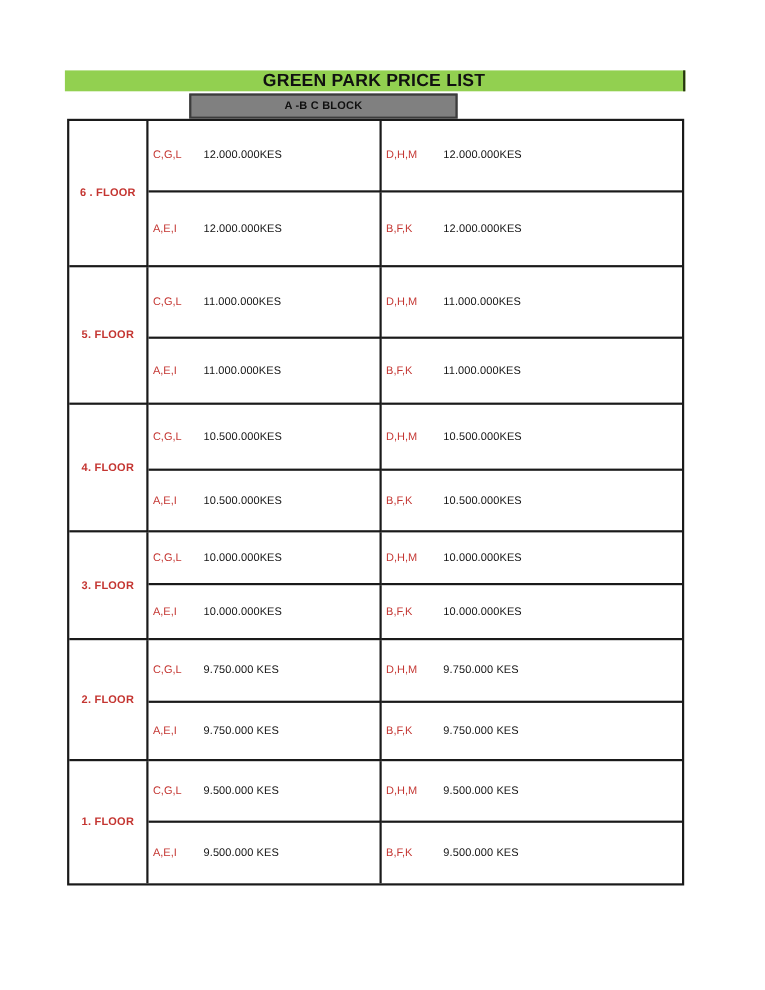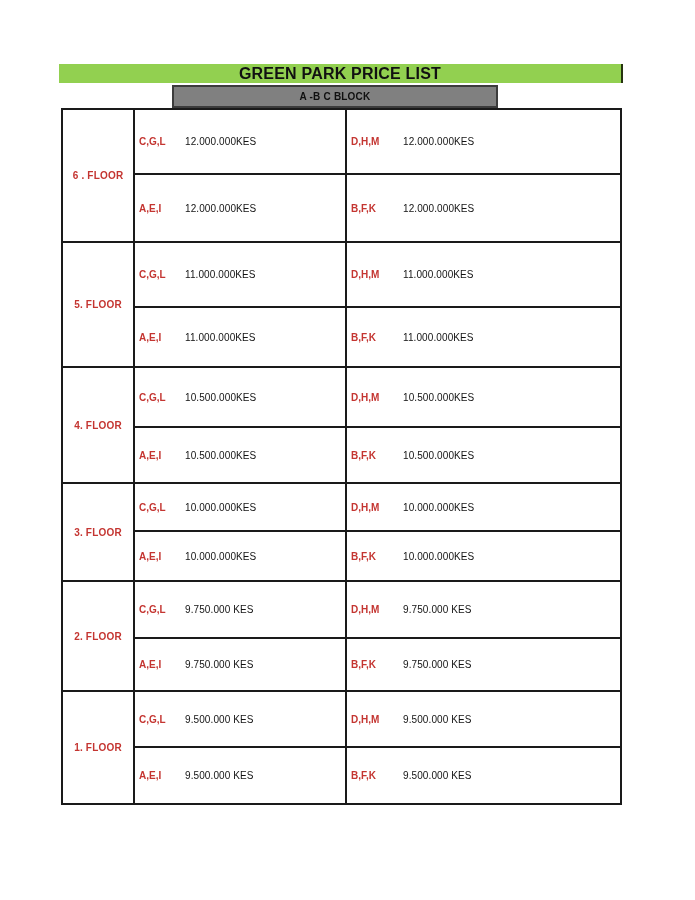--- a/index.html
+++ b/index.html
@@ -11,21 +11,21 @@
   .title-bar{
     position:absolute;left:59px;top:64px;width:564px;height:19px;
     background:#92d050;border-right:2px solid #26330f;
     display:flex;align-items:center;justify-content:center;
     box-sizing:border-box;
   }
   .title-bar span{
     font-size:16px;font-weight:bold;color:#111111;letter-spacing:.2px;
   }
   .block-bar{
-    position:absolute;left:172px;top:85px;width:326px;height:23px;
+    position:absolute;left:172px;top:85px;width:244px;height:23px;
     background:#808080;border:2px solid #3c3c3c;box-sizing:border-box;
     display:flex;align-items:center;justify-content:center;
   }
   .block-bar span{
     font-size:10px;font-weight:bold;color:#101010;letter-spacing:.2px;
   }
   .price-table{
     position:absolute;left:61px;top:108px;width:561px;height:697px;
     box-sizing:border-box;border:2px solid #1a1a1a;background:#ffffff;
     display:grid;
@@ -40,21 +40,21 @@
   }
   .floor-cell span{
     font-size:10px;font-weight:bold;color:#c43531;letter-spacing:.2px;white-space:nowrap;
   }
   .unit-cell{
     display:flex;align-items:center;box-sizing:border-box;
     border-bottom:2px solid #1a1a1a;padding-left:4px;overflow:hidden;
   }
   .unit-cell.col-mid{border-right:2px solid #1a1a1a;}
   .units{
-    flex:none;width:46px;font-size:10px;font-weight:bold;color:#c43531;white-space:nowrap;
+    flex:none;width:46px;font-size:10px;font-weight:normal;color:#c43531;white-space:nowrap;
   }
   .col-right .units{width:52px;}
   .price{
     font-size:10px;font-weight:normal;color:#131313;white-space:nowrap;letter-spacing:.1px;
   }
   .no-bb{border-bottom:none !important;}
 </style>
 </head>
 <body>
 

